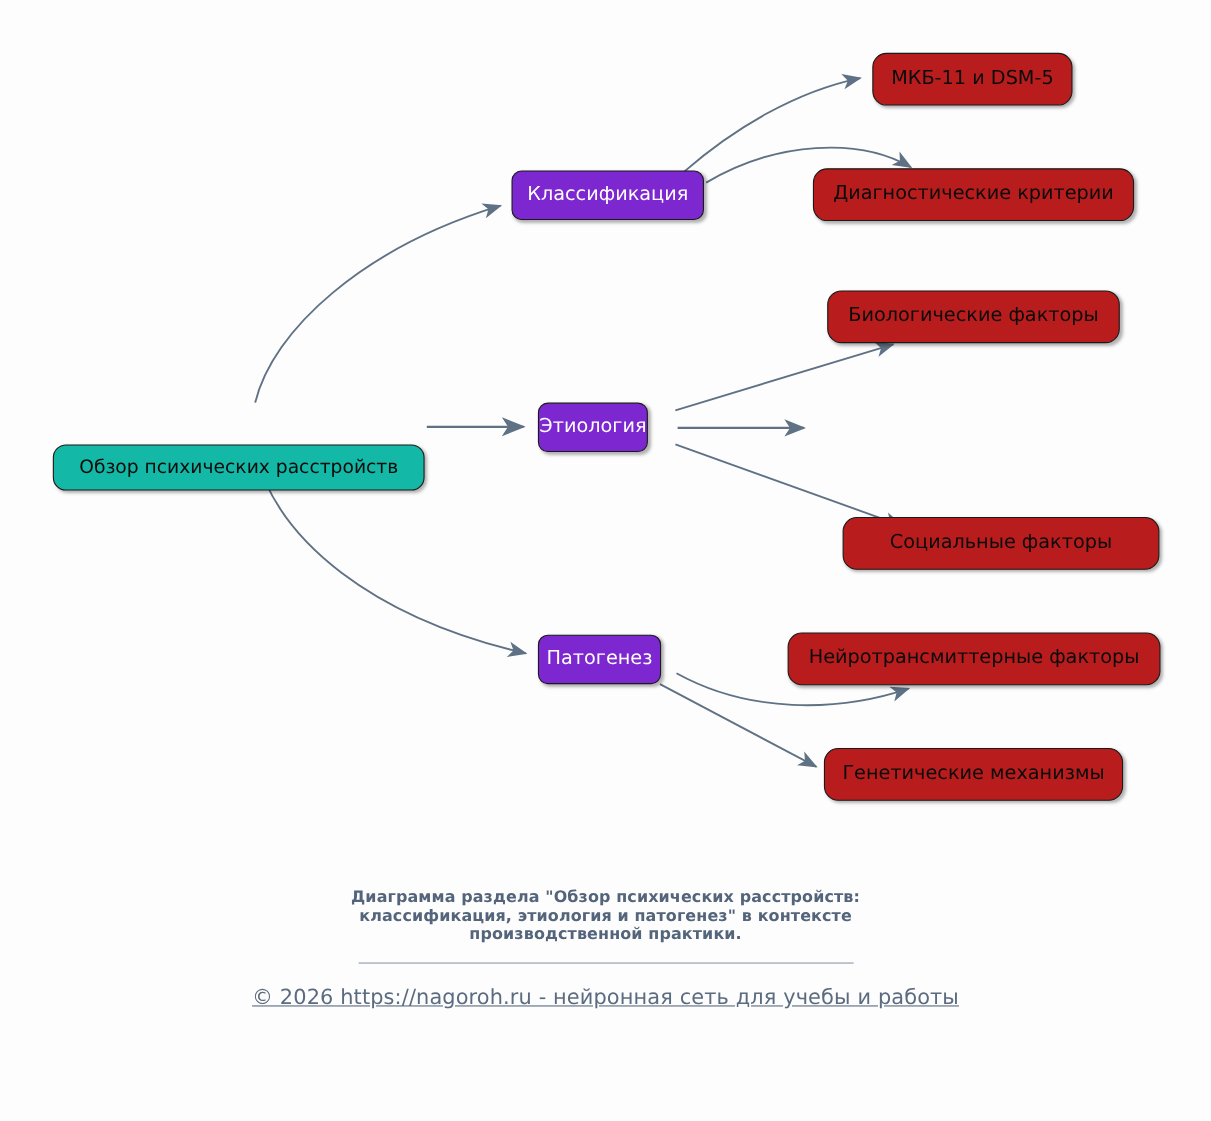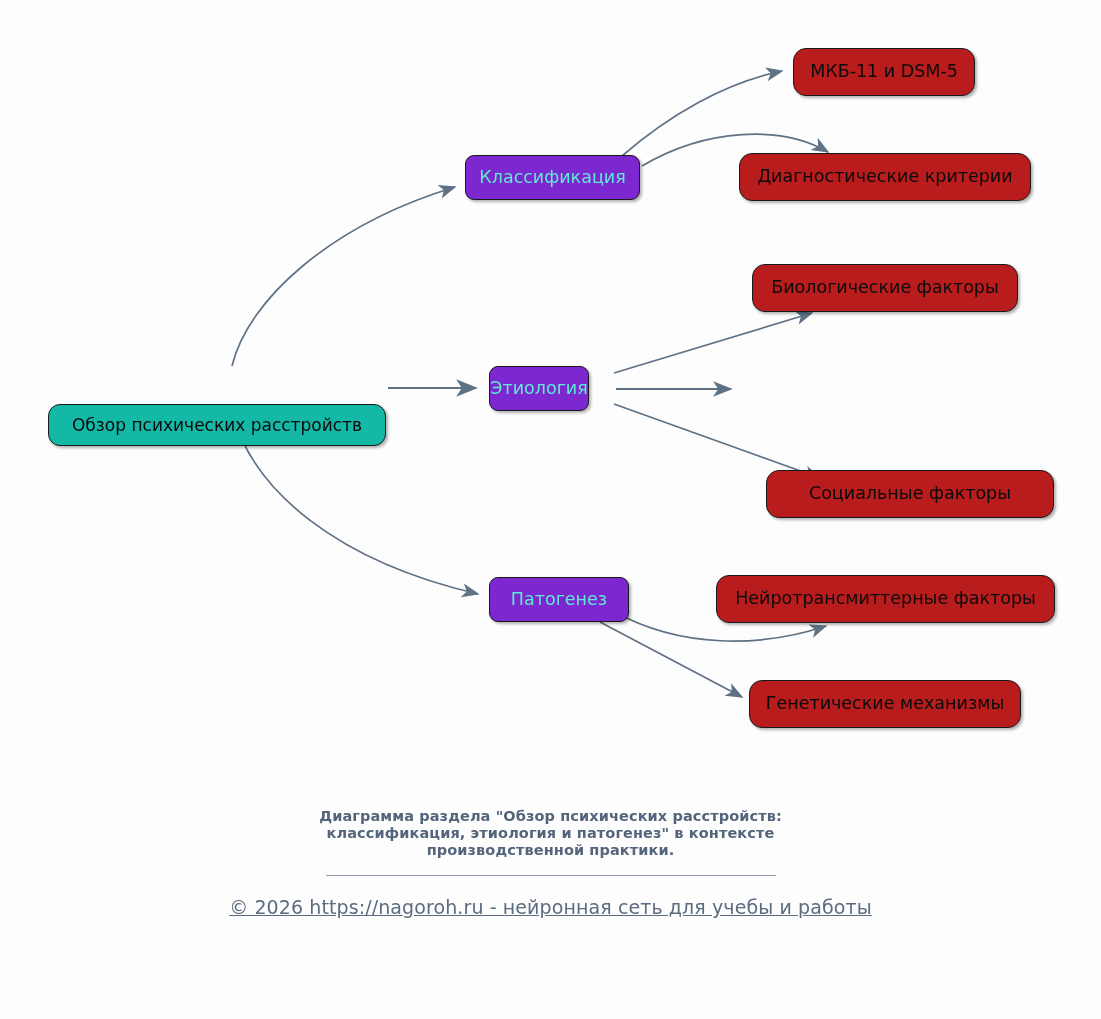--- a/index.html
+++ b/index.html
@@ -39,21 +39,21 @@
     border: 1.3px solid #1a1a1a;
     border-radius: 12px;
     color: #0b0b0b;
     font-size: 17px;
     margin-top: 37px;
   }
   .node-branch {
     background: #7c27cf;
     border: 1.3px solid #1a1a1a;
     border-radius: 9px;
-    color: #5eead4;
+    color: #ffffff;
     font-size: 17.5px;
   }
   .node-leaf {
     background: #b91c1c;
     border: 1.5px solid #1a1a1a;
     border-radius: 13px;
     color: #0b0b0b;
     font-size: 17.5px;
   }
   #caption {
@@ -120,21 +120,21 @@
 
     <path d="M 600,622 L 742,697" fill="none" stroke="#5f7184" stroke-width="1.7" marker-end="url(#arrow)"></path>
   </svg>
 
   <div class="node node-root" style="left:48px; top:367px; width:338px; height:42px;">Обзор психических расстройств</div>
 
   <div class="node node-branch" style="left:465px; top:155px; width:175px; height:45px;">Классификация</div>
 
   <div class="node node-branch" style="left:489px; top:366px; width:100px; height:45px;">Этиология</div>
 
-  <div class="node node-branch" style="left:489px; top:577px; width:140px; height:45px;">Патогенез</div>
+  <div class="node node-branch" style="left:489px; top:577px; width:112px; height:45px;">Патогенез</div>
 
   <div class="node node-leaf" style="left:793px; top:48px; width:182px; height:48px;">МКБ-11 и DSM-5</div>
 
   <div class="node node-leaf" style="left:739px; top:153px; width:292px; height:48px;">Диагностические критерии</div>
 
   <div class="node node-leaf" style="left:752px; top:264px; width:266px; height:48px;">Биологические факторы</div>
 
 
   <div class="node node-leaf" style="left:766px; top:470px; width:288px; height:48px;">Социальные факторы</div>
 

